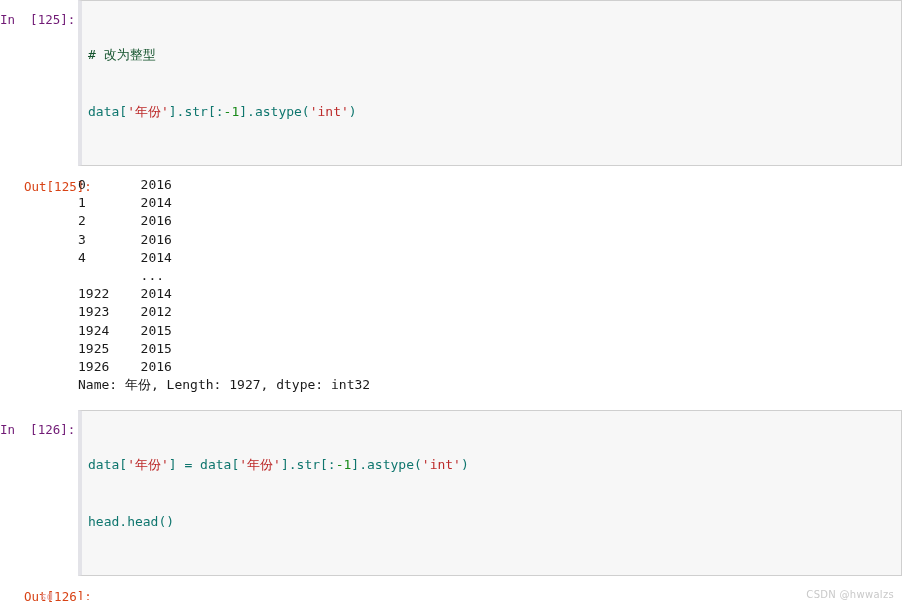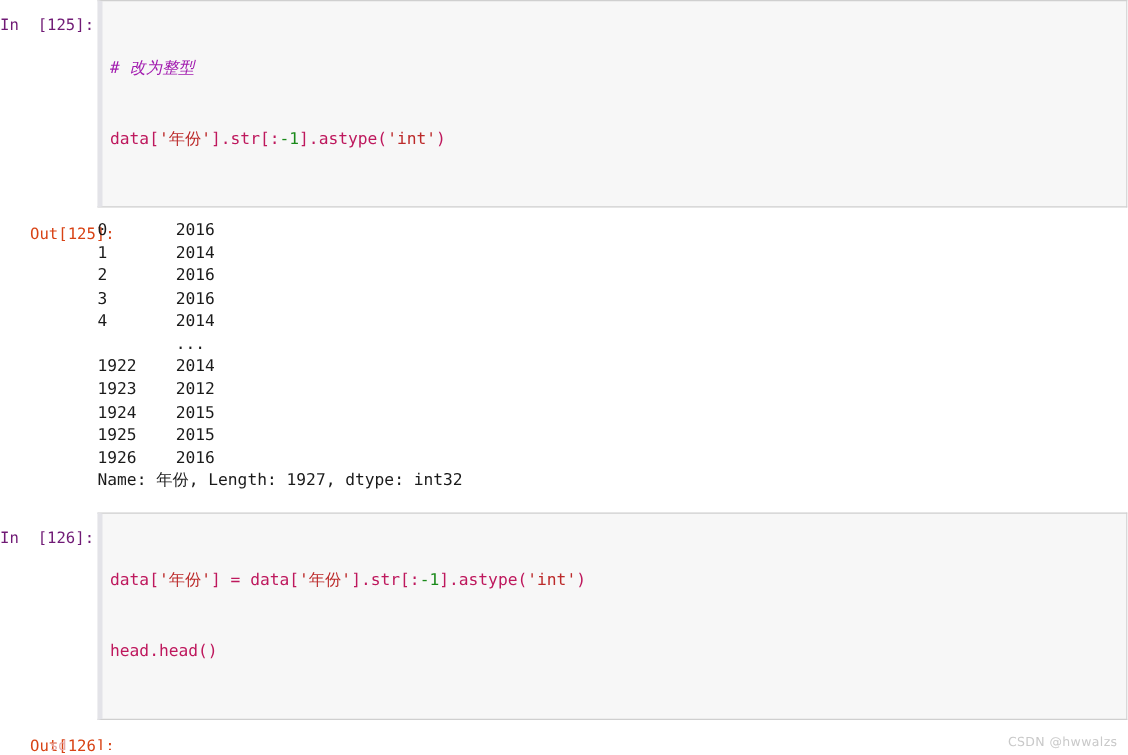--- a/index.html
+++ b/index.html
@@ -45,24 +45,24 @@
     border-left: 4px solid #e3e3e8;
     padding: 6px 4px 6px 6px;
     box-sizing: border-box;
     font-family: "DejaVu Sans Mono", monospace;
     font-size: 13px;
     line-height: 19px;
     white-space: pre;
     color: #202020;
   }
   .code-line { white-space: pre; }
-  .tok-comment { color: #a21caf; font-style: italic; }
+  .tok-comment { color: #14532d; }
   .tok-str     { color: #bc2a2a; }
   .tok-num     { color: #1a8a1a; }
-  .tok-op      { color: #be185d; }
+  .tok-op      { color: #0f766e; }
 
   
   .output-text {
     flex: 1 1 auto;
     font-family: "DejaVu Sans Mono", monospace;
     font-size: 13px;
     line-height: 18.2px;
     white-space: pre;
     color: #1a1a1a;
     padding-top: 2px;

